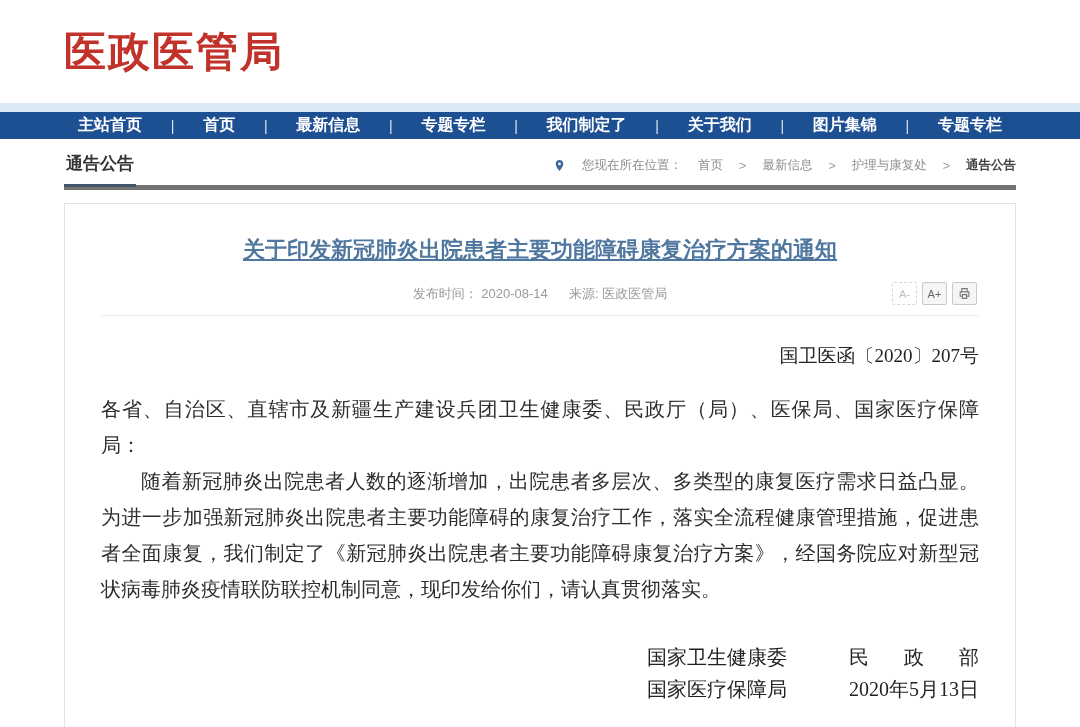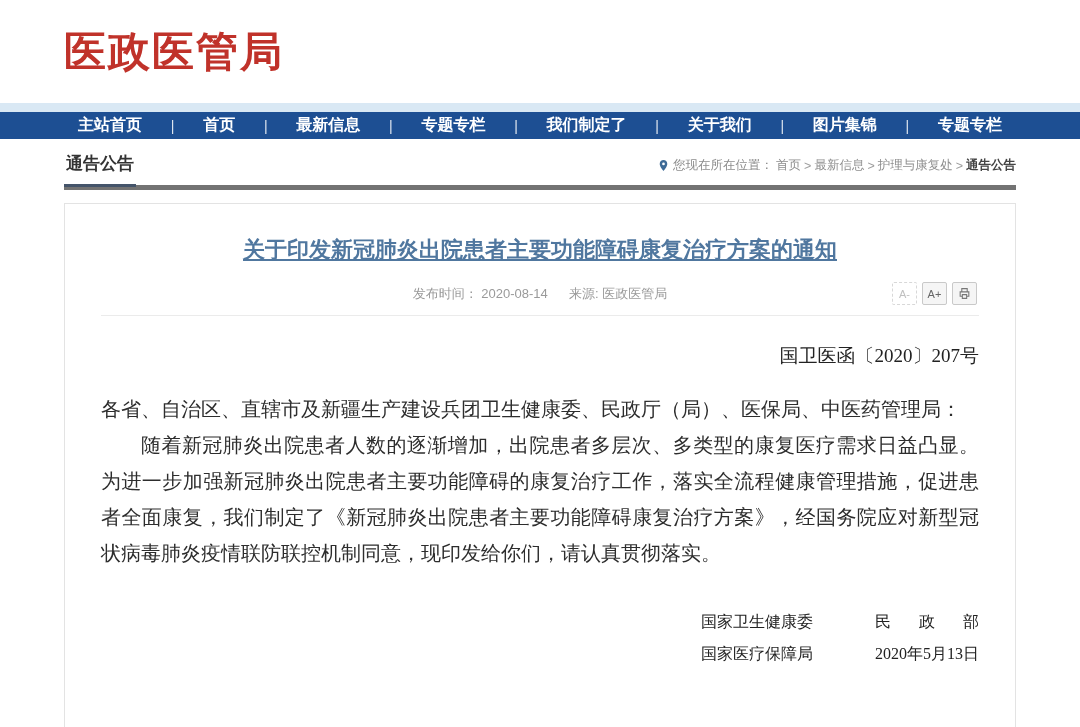--- a/index.html
+++ b/index.html
@@ -23,21 +23,21 @@
   .main-nav{height:27px;background:var(--nav-blue);display:flex;align-items:center;
             justify-content:space-between;padding:0 78px;}
   .main-nav a{color:#fff;font-size:16px;font-weight:bold;text-decoration:none;white-space:nowrap;cursor:pointer;}
   .nav-sep{color:rgba(255,255,255,.85);font-size:14px;}
 
   
   .section-head{margin:0 64px;padding-top:13px;display:flex;justify-content:space-between;
                 align-items:flex-end;border-bottom:5px solid #737373;}
   .section-title{font-size:17px;font-weight:bold;color:#333;padding:0 2px 9px 2px;
                  border-bottom:3px solid #44546a;margin-bottom:-2px;}
-  .breadcrumb{display:flex;align-items:center;gap:3px;font-size:12.5px;color:#8d8d8d;padding-bottom:11px;}
+  .breadcrumb{display:flex;align-items:center;gap:16px;font-size:12.5px;color:#8d8d8d;padding-bottom:11px;}
   .breadcrumb a{color:#8d8d8d;text-decoration:none;cursor:pointer;}
   .crumb-current{color:#444;font-weight:bold;}
   .crumb-sep{color:#9d9d9d;}
 
   
   .article-box{margin:13px 64px 0;border:1px solid var(--border-gray);height:620px;
                padding:20px 36px 0;background:#fff;}
   .article-title{text-align:center;font-size:22px;font-weight:bold;color:var(--title-blue);margin-top:11px;text-decoration:underline;}
   .article-meta{position:relative;text-align:center;font-size:13px;color:var(--meta-gray);
                 margin-top:17px;height:24px;line-height:24px;}
@@ -48,21 +48,21 @@
   .tool-btn.disabled{border-style:dashed;border-color:#d8d8d8;background:#fff;color:#c0c0c0;}
   .meta-divider{border-bottom:1px solid #ebebeb;margin-top:9px;}
 
   .doc-serif{font-family:"Liberation Serif","DejaVu Serif",serif;}
   .doc-number{text-align:right;font-size:19px;color:#222;margin-top:27px;}
   .doc-body{margin-top:22px;font-size:20px;line-height:36px;color:var(--text-dark);text-align:justify;}
   .doc-body .indent{text-indent:2em;}
 
   .signatures{margin-top:36px;display:flex;justify-content:flex-end;}
   .sig-grid{display:grid;grid-template-columns:auto auto;column-gap:62px;row-gap:3px;
-            font-size:16px;line-height:29px;color:#222;}
+            font-size:20px;line-height:29px;color:#222;}
   .sig-c1{text-align:center;}
   .sig-justify{text-align-last:justify;}
   .sig-date{grid-column:2;text-align:center;}
 </style>
 </head>
 <body>
 
 <div class="site-header">
   <div class="site-logo">医政医管局</div>
 </div>
@@ -123,21 +123,21 @@
         </svg>
       </span>
     </span>
   </div>
 
   <div class="meta-divider"></div>
 
   <div class="doc-number doc-serif">国卫医函〔2020〕207号</div>
 
   <div class="doc-body doc-serif">
-    <p>各省、自治区、直辖市及新疆生产建设兵团卫生健康委、民政厅（局）、医保局、中医药管理局：</p>
+    <p>各省、自治区、直辖市及新疆生产建设兵团卫生健康委、民政厅（局）、医保局、国家医疗保障局：</p>
     <p class="indent">随着新冠肺炎出院患者人数的逐渐增加，出院患者多层次、多类型的康复医疗需求日益凸显。为进一步加强新冠肺炎出院患者主要功能障碍的康复治疗工作，落实全流程健康管理措施，促进患者全面康复，我们制定了《新冠肺炎出院患者主要功能障碍康复治疗方案》，经国务院应对新型冠状病毒肺炎疫情联防联控机制同意，现印发给你们，请认真贯彻落实。</p>
   </div>
 
   <div class="signatures doc-serif">
     <div class="sig-grid">
       <span class="sig-c1">国家卫生健康委</span>
       <span class="sig-justify">民政部</span>
       <span class="sig-c1">国家医疗保障局</span>
       <span class="sig-date">2020年5月13日</span>
     </div>

